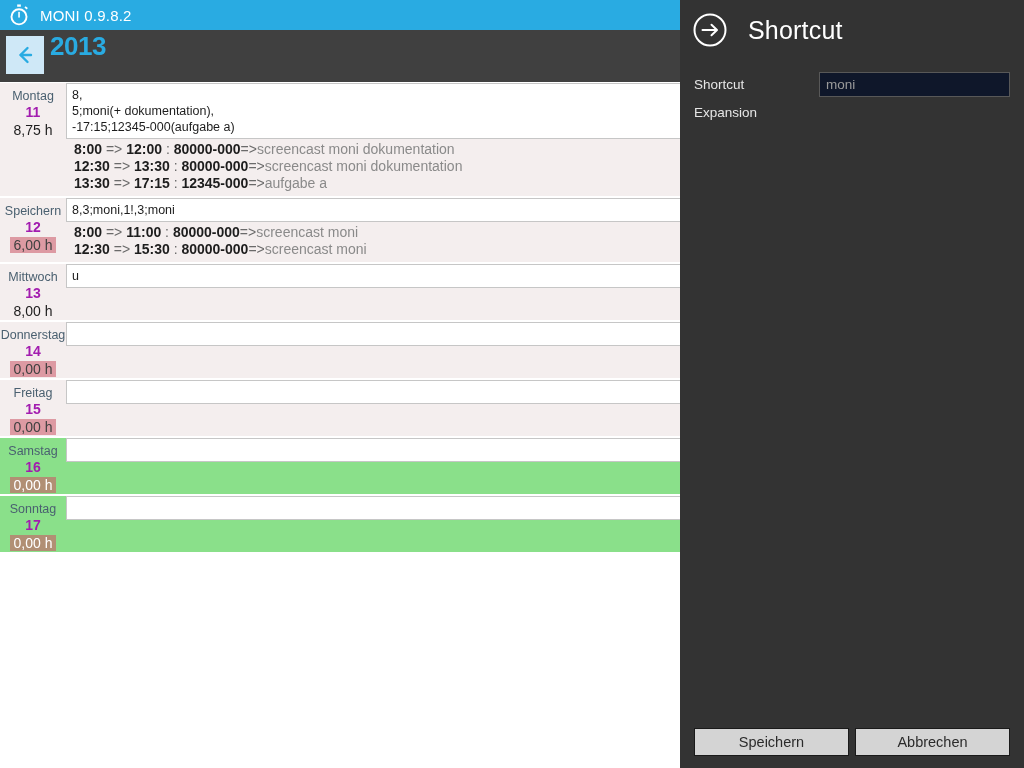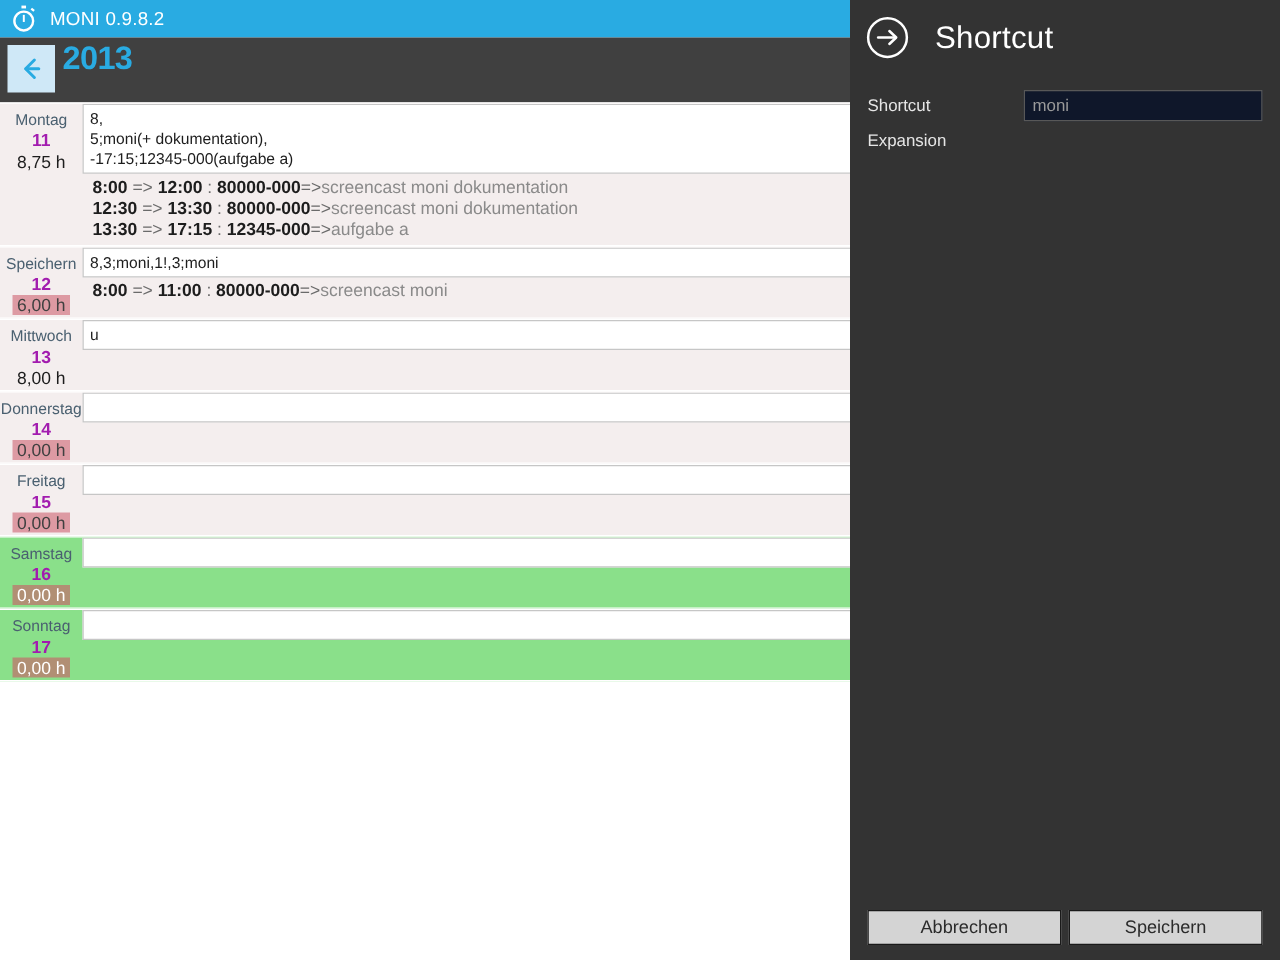--- a/index.html
+++ b/index.html
@@ -336,20 +336,21 @@
         <div class="day-row">
           <div class="day-gutter">
             <div class="day-name">Speichern</div>
             <div class="day-num">12</div>
             <div><span class="day-hours badge-red">6,00 h</span></div>
           </div>
           <div class="day-body">
             <textarea class="day-input" rows="1" style="">8,3;moni,1!,3;moni</textarea>
             <div class="entries">
               <div class="entry-line"><span class="e-time">8:00</span> <span class="e-sep">=&gt;</span> <span class="e-time">11:00</span> <span class="e-sep">:</span> <span class="e-code">80000-000</span><span class="e-arrow">=&gt;</span><span class="e-desc">screencast moni</span></div>
+              <div class="entry-line"><span class="e-time">12:30</span> <span class="e-sep">=&gt;</span> <span class="e-time">15:30</span> <span class="e-sep">:</span> <span class="e-code">80000-000</span><span class="e-arrow">=&gt;</span><span class="e-desc">screencast moni</span></div>
             </div>
           </div>
         </div>
         <div class="day-row">
           <div class="day-gutter">
             <div class="day-name">Mittwoch</div>
             <div class="day-num">13</div>
             <div><span class="day-hours">8,00 h</span></div>
           </div>
           <div class="day-body">
@@ -422,18 +423,18 @@
         <input class="ffield disabled" type="text" disabled="" value="moni" style="">
       </div>
 
       <div class="frow">
         <div class="flabel">Expansion</div>
       </div>
 
     </div>
 
     <div id="flyout-footer">
+      <button class="fbtn">Speichern</button>
       <button class="fbtn">Abbrechen</button>
-      <button class="fbtn">Speichern</button>
     </div>
   </div>
 
 </div>
 
 </body></html>

